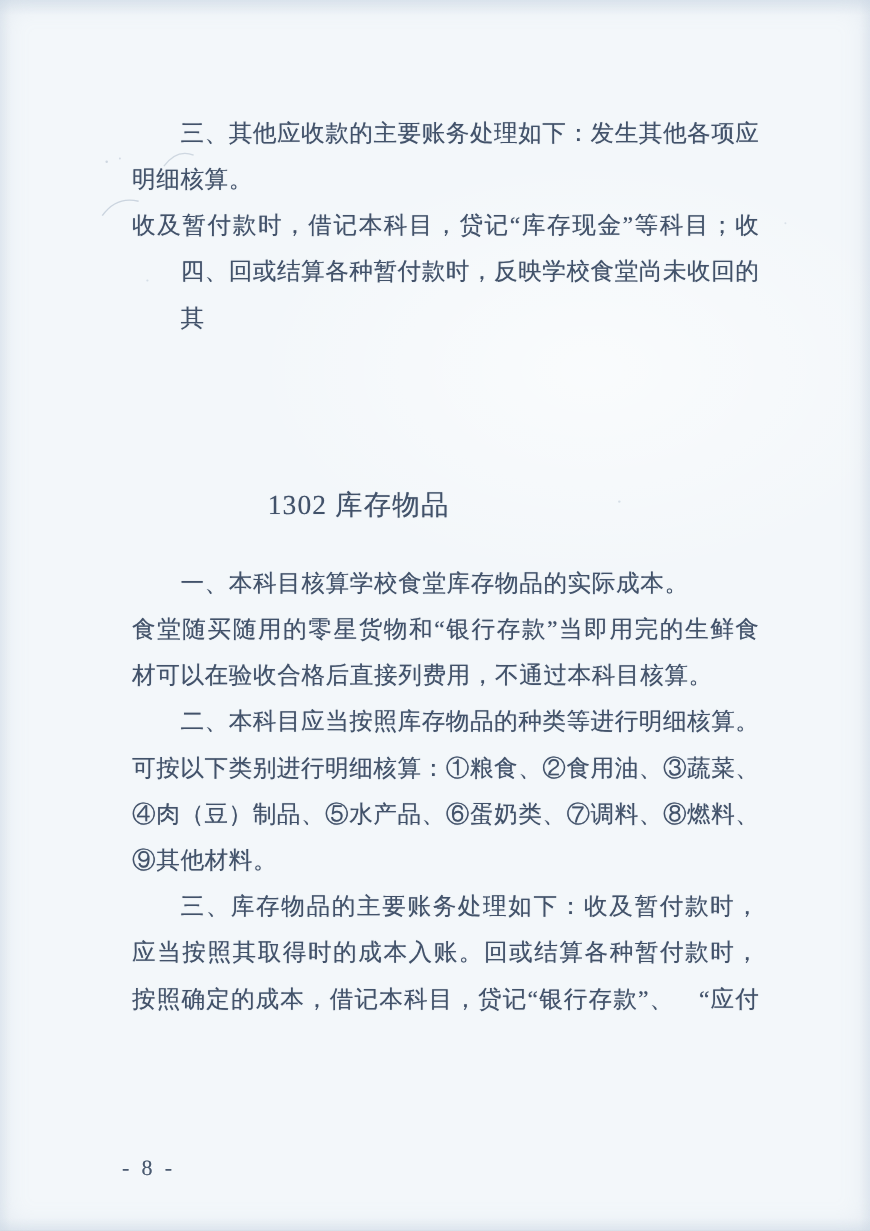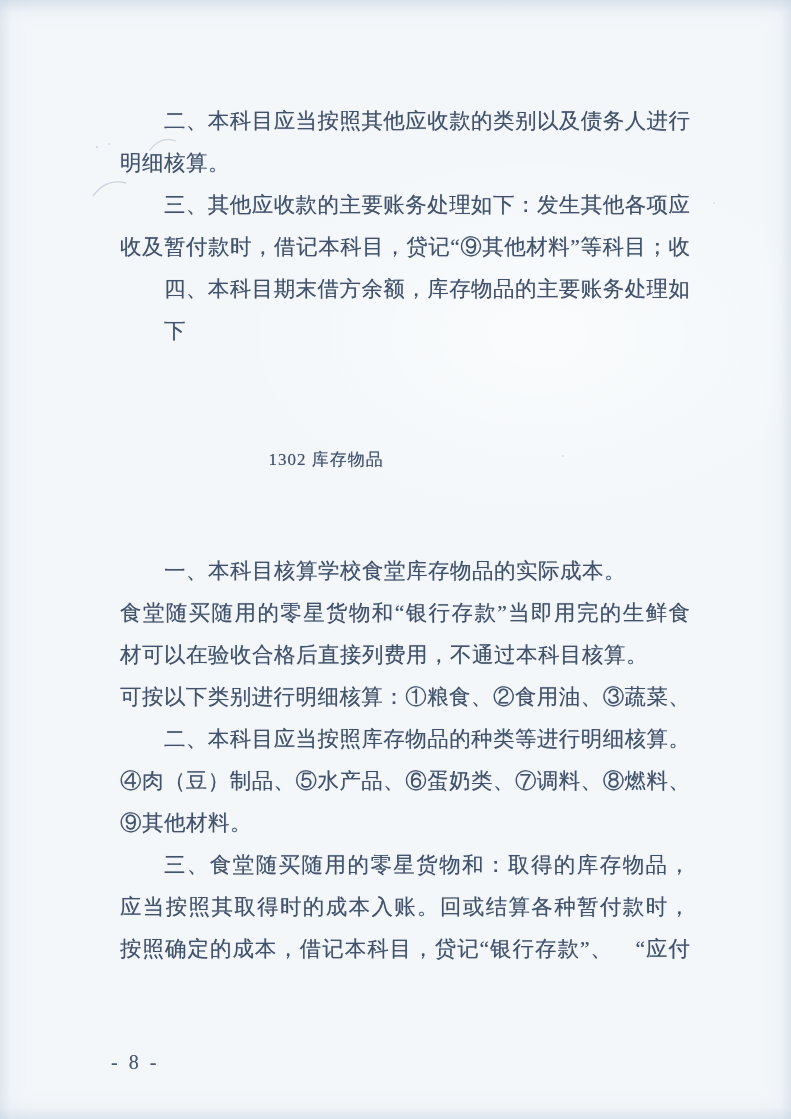--- a/index.html
+++ b/index.html
@@ -23,21 +23,21 @@
     overflow: hidden;
     font-family: "Liberation Serif", "DejaVu Serif", serif;
     color: #42526a;
   }
   .textcol {
     position: absolute;
     left: 120px;
     width: 570px;
   }
   .sec-a { top: 100px; }
-  .sec-b { top: 550px; }
+  .sec-b { top: 509px; }
   .ln {
     height: 42px;
     line-height: 42px;
     font-size: 21.5px;
     letter-spacing: 0.5px;
     white-space: nowrap;
     text-shadow: 0 0 0.7px rgba(66, 82, 106, 0.55);
   }
   .ln.fill {
     white-space: normal;
@@ -47,21 +47,21 @@
   }
   .ln.indent { padding-left: 44px; }
   .heading {
     position: absolute;
     top: 439px;
     left: 0;
     width: 652px;
     height: 42px;
     line-height: 42px;
     text-align: center;
-    font-size: 17px;
+    font-size: 25px;
     letter-spacing: 1px;
     text-shadow: 0 0 0.7px rgba(66, 82, 106, 0.55);
   }
   .page-number {
     position: absolute;
     top: 1050px;
     left: 111px;
     font-size: 20px;
     line-height: 24px;
     letter-spacing: 3px;
@@ -83,37 +83,36 @@
     <path d="M 93 196 Q 106 178 126 183" fill="none" stroke="#aab8c8" stroke-width="1.3" opacity="0.55"></path>
     <path d="M 149 151 Q 161 135 176 141" fill="none" stroke="#aab8c8" stroke-width="1.2" opacity="0.5"></path>
     <circle cx="97" cy="147" r="1.1" fill="#9fb0c2" opacity="0.45"></circle>
     <circle cx="109" cy="144" r="0.9" fill="#9fb0c2" opacity="0.4"></circle>
     <circle cx="134" cy="255" r="1.0" fill="#9fb0c2" opacity="0.35"></circle>
     <circle cx="563" cy="456" r="1.1" fill="#9fb0c2" opacity="0.35"></circle>
     <circle cx="714" cy="203" r="0.9" fill="#9fb0c2" opacity="0.3"></circle>
   </svg>
 
   <div class="textcol sec-a">
-    <div class="ln indent fill">二、本科目应当按照其他应收款的类别以及债务人进行</div>
+    <div class="ln indent fill">三、其他应收款的主要账务处理如下：发生其他各项应</div>
     <div class="ln">明细核算。</div>
-    <div class="ln indent fill">三、其他应收款的主要账务处理如下：发生其他各项应</div>
-    <div class="ln fill">收及暂付款时，借记本科目，贷记“⑨其他材料”等科目；收</div>
-    <div class="ln indent fill">四、本科目期末借方余额，库存物品的主要账务处理如下</div>
+    <div class="ln fill">收及暂付款时，借记本科目，贷记“库存现金”等科目；收</div>
+    <div class="ln indent fill">四、回或结算各种暂付款时，反映学校食堂尚未收回的其</div>
   </div>
 
   <div class="heading">1302 库存物品</div>
 
   <div class="textcol sec-b">
     <div class="ln indent">一、本科目核算学校食堂库存物品的实际成本。</div>
     <div class="ln fill">食堂随买随用的零星货物和“银行存款”当即用完的生鲜食</div>
     <div class="ln">材可以在验收合格后直接列费用，不通过本科目核算。</div>
+    <div class="ln indent fill">二、本科目应当按照库存物品的种类等进行明细核算。</div>
     <div class="ln fill">可按以下类别进行明细核算：①粮食、②食用油、③蔬菜、</div>
-    <div class="ln indent fill">二、本科目应当按照库存物品的种类等进行明细核算。</div>
     <div class="ln fill">④肉（豆）制品、⑤水产品、⑥蛋奶类、⑦调料、⑧燃料、</div>
     <div class="ln">⑨其他材料。</div>
-    <div class="ln indent fill">三、食堂随买随用的零星货物和：取得的库存物品，</div>
+    <div class="ln indent fill">三、库存物品的主要账务处理如下：收及暂付款时，</div>
     <div class="ln fill">应当按照其取得时的成本入账。回或结算各种暂付款时，</div>
     <div class="ln fill">按照确定的成本，借记本科目，贷记“银行存款”、　“应付</div>
   </div>
 
   <div class="page-number">- 8 -</div>
 
 </div>
 
 </body></html>

